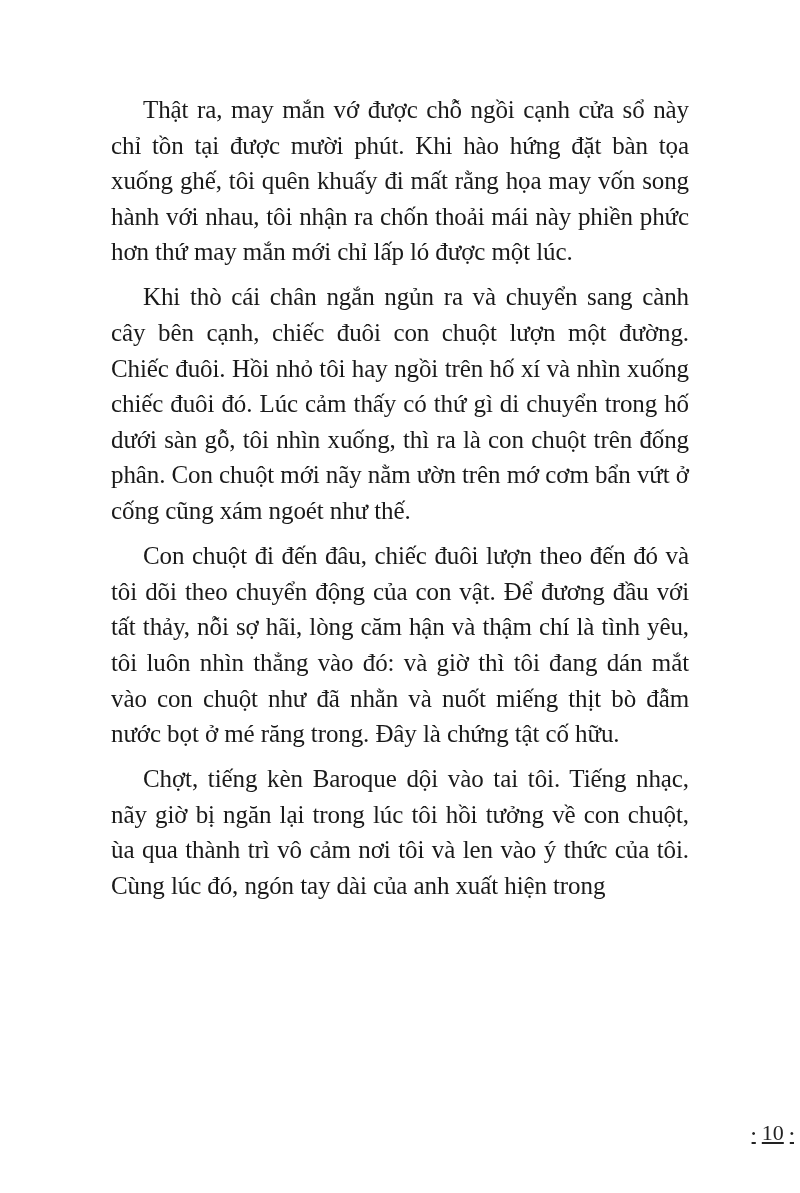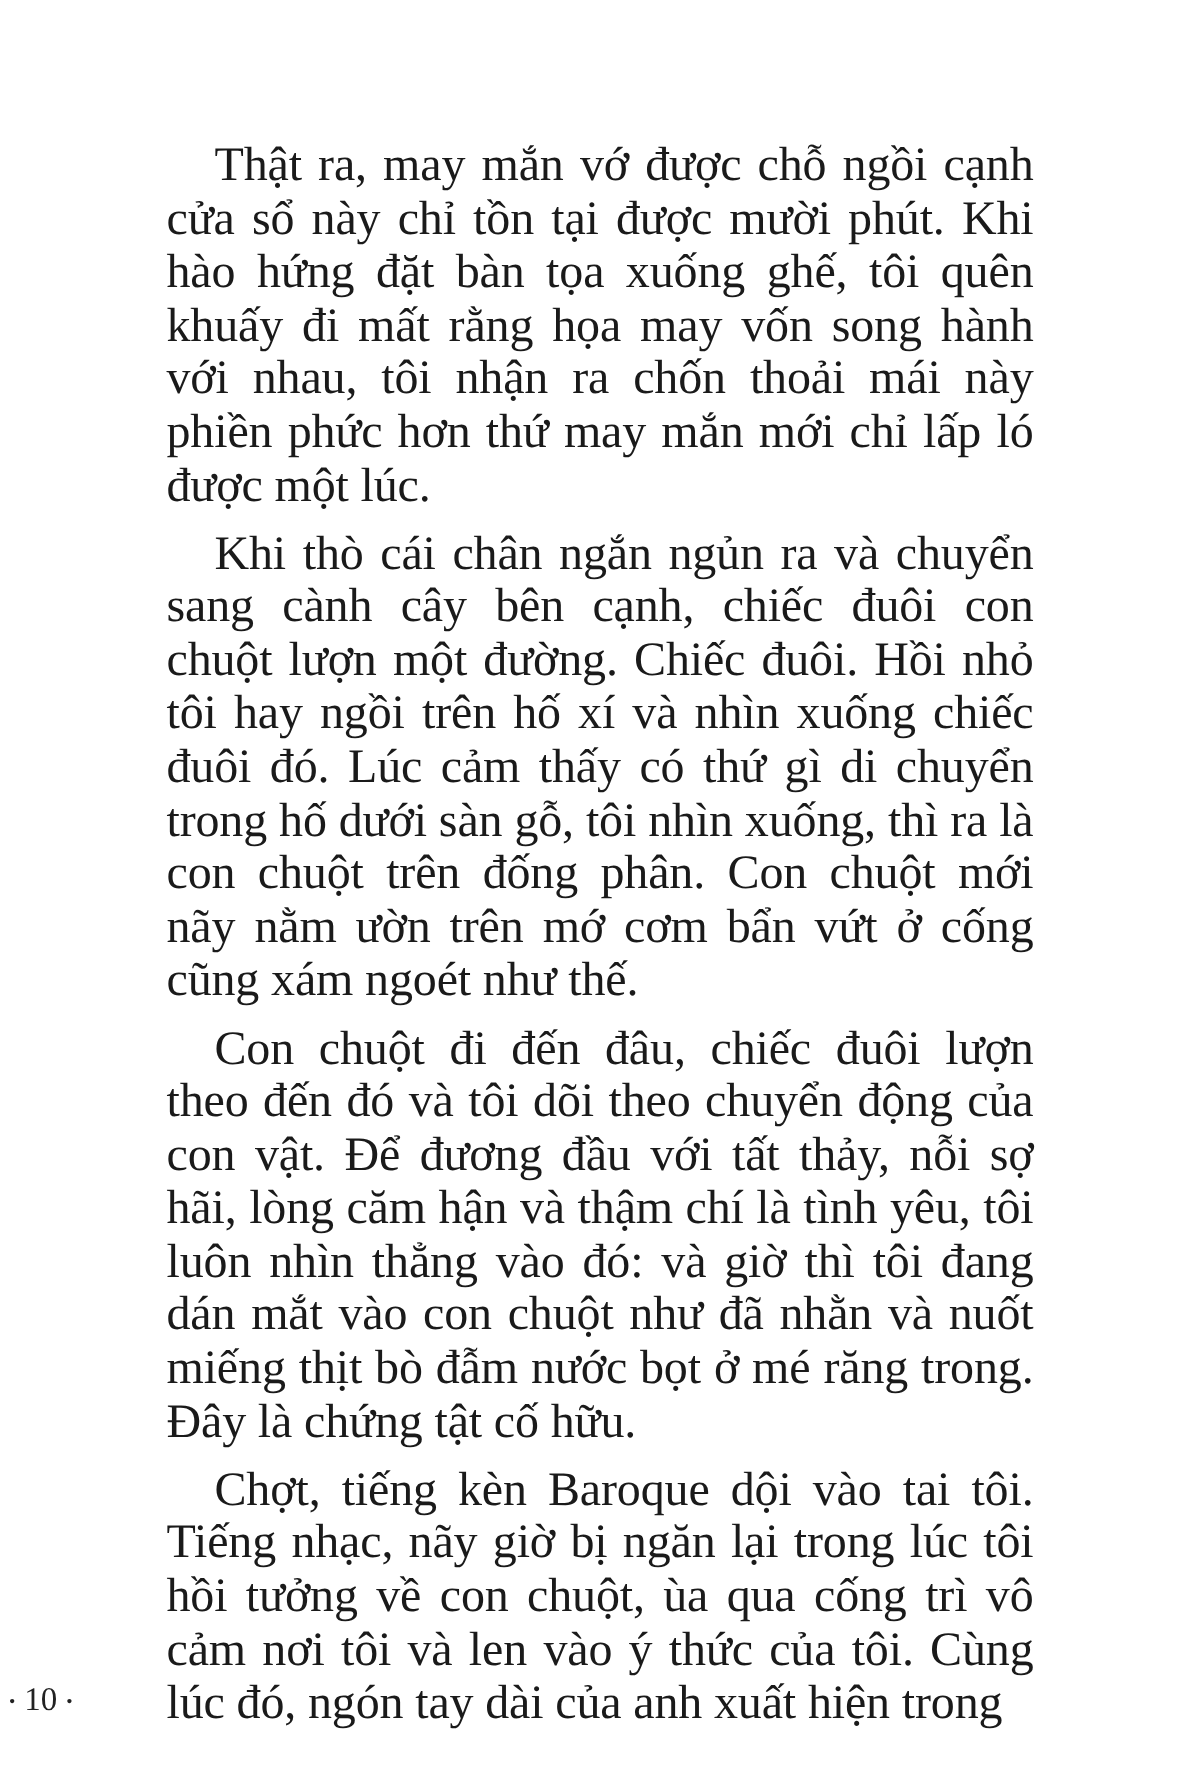--- a/index.html
+++ b/index.html
@@ -16,47 +16,48 @@
       font-family: "Liberation Serif", "DejaVu Serif", serif;
     }
     .page-body {
       position: absolute;
       left: 111px;
       top: 92px;
       width: 578px;
     }
     .paragraph {
       margin: 0 0 9.5px 0;
-      font-size: 32px;
+      font-size: 25px;
       line-height: 35.6px;
       text-align: justify;
       text-align-last: left;
       text-indent: 32px;
       letter-spacing: -0.1px;
     }
     .page-number {
       position: absolute;
       left: 0;
       width: 800px;
       top: 1120px;
-      text-align: left;
+      text-align: right;
       font-size: 22px;
       color: #222;
+      text-decoration: underline;
     }
     .page-number .dot {
       font-size: 12px;
       vertical-align: middle;
       margin: 0 6px;
     }
   </style>
 </head>
 <body>
 
 <main class="page-body">
   <p class="paragraph">Thật ra, may mắn vớ được chỗ ngồi cạnh cửa sổ này chỉ tồn tại được mười phút. Khi hào hứng đặt bàn tọa xuống ghế, tôi quên khuấy đi mất rằng họa may vốn song hành với nhau, tôi nhận ra chốn thoải mái này phiền phức hơn thứ may mắn mới chỉ lấp ló được một lúc.</p>
   <p class="paragraph">Khi thò cái chân ngắn ngủn ra và chuyển sang cành cây bên cạnh, chiếc đuôi con chuột lượn một đường. Chiếc đuôi. Hồi nhỏ tôi hay ngồi trên hố xí và nhìn xuống chiếc đuôi đó. Lúc cảm thấy có thứ gì di chuyển trong hố dưới sàn gỗ, tôi nhìn xuống, thì ra là con chuột trên đống phân. Con chuột mới nãy nằm ườn trên mớ cơm bẩn vứt ở cống cũng xám ngoét như thế.</p>
   <p class="paragraph">Con chuột đi đến đâu, chiếc đuôi lượn theo đến đó và tôi dõi theo chuyển động của con vật. Để đương đầu với tất thảy, nỗi sợ hãi, lòng căm hận và thậm chí là tình yêu, tôi luôn nhìn thẳng vào đó: và giờ thì tôi đang dán mắt vào con chuột như đã nhằn và nuốt miếng thịt bò đẫm nước bọt ở mé răng trong. Đây là chứng tật cố hữu.</p>
-  <p class="paragraph">Chợt, tiếng kèn Baroque dội vào tai tôi. Tiếng nhạc, nãy giờ bị ngăn lại trong lúc tôi hồi tưởng về con chuột, ùa qua cống trì vô cảm nơi tôi và len vào ý thức của tôi. Cùng lúc đó, ngón tay dài của anh xuất hiện trong</p>
+  <p class="paragraph">Chợt, tiếng kèn Baroque dội vào tai tôi. Tiếng nhạc, nãy giờ bị ngăn lại trong lúc tôi hồi tưởng về con chuột, ùa qua thành trì vô cảm nơi tôi và len vào ý thức của tôi. Cùng lúc đó, ngón tay dài của anh xuất hiện trong</p>
 </main>
 
 <footer class="page-number">
   <span class="dot">•</span><span>10</span><span class="dot">•</span>
 </footer>
 
 </body></html>

